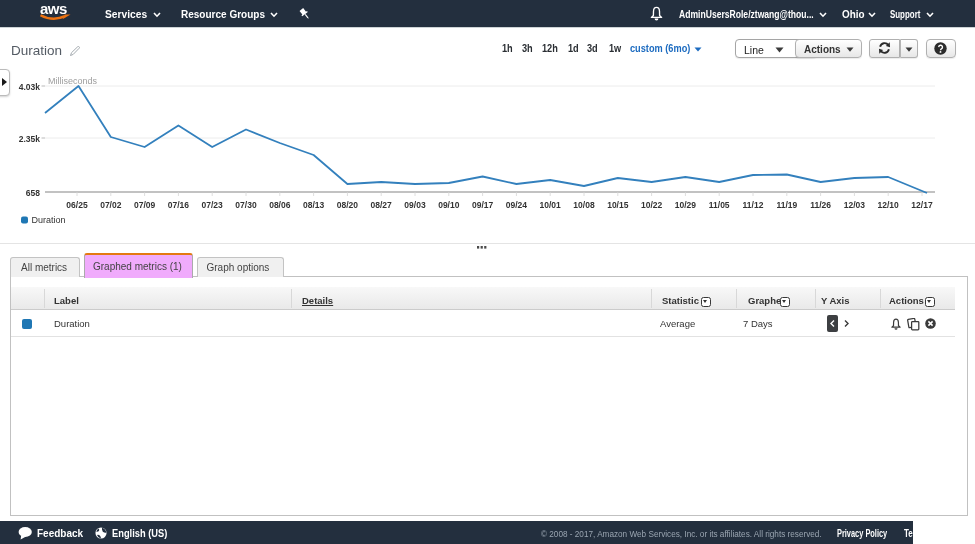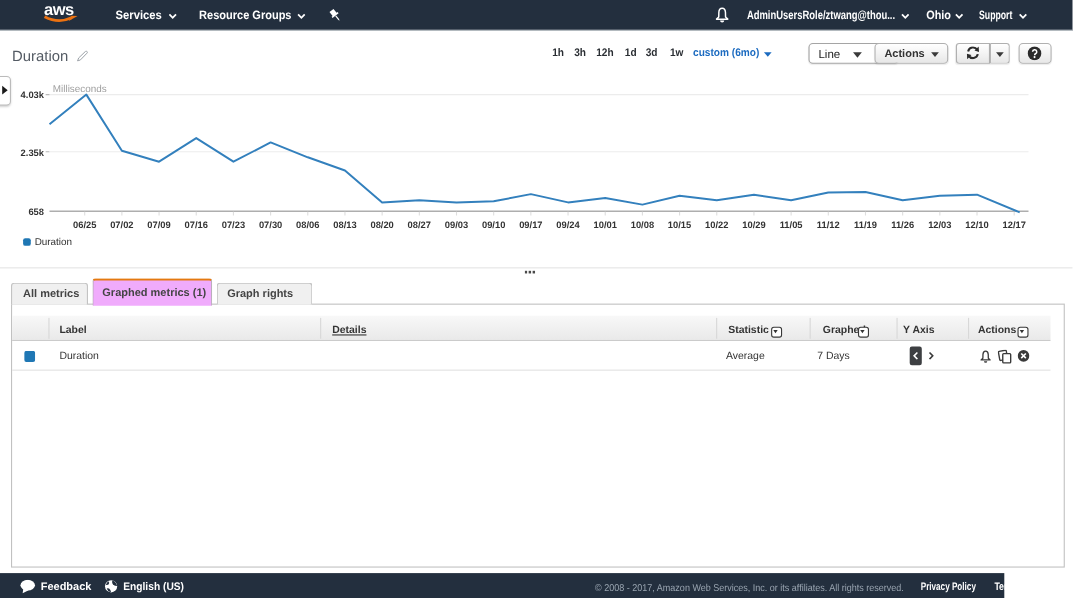--- a/index.html
+++ b/index.html
@@ -9,21 +9,21 @@
 #topnav { position:absolute; left:0; top:0; width:975px; height:28px; background:#232f3e; border-bottom:1px solid #cdd3d6; }
 #topnav .navitem { position:absolute; color:#fff; font-size:11px; font-weight:bold; top:7.5px; white-space:pre; transform-origin:0 0; }
 
 #title { position:absolute; left:11px; top:43px; font-size:13.5px; color:#545b64; }
 #ranges span.r { position:absolute; top:43px; font-size:10px; color:#2a2e33; font-weight:bold; transform-origin:0 0; transform:scaleX(.92); }
 
 .btn { position:absolute; top:38.5px; height:19.5px; border:1px solid #b0b0b0; border-radius:4px; background:linear-gradient(#ffffff,#e7e7e7); box-shadow:0 1px 1px rgba(0,0,0,.08); font-size:10px; color:#333; font-weight:bold; }
 
 #divline { position:absolute; left:0; top:243px; width:975px; height:1px; background:#e4e4e4; }
 
-.tab { position:absolute; z-index:3; height:20px; top:257px; background:#f0f0f0; border:1px solid #c3c3c3; border-bottom:none; border-radius:3px 3px 0 0; font-size:10px; font-weight:bold; color:#444; padding-top:4px; }
+.tab { position:absolute; z-index:3; height:20px; top:257px; background:#f0f0f0; border:1px solid #c3c3c3; border-bottom:none; border-radius:3px 3px 0 0; font-size:10px; font-weight:normal; color:#444; padding-top:4px; }
 #tab2 { top:253px; height:24.5px; background:#f0abfc; border-color:#ababab; border-top:2.5px solid #e47911; padding-top:6px; }
 
 #panel { position:absolute; left:10px; top:276px; width:958px; height:240px; background:#fff; border:1px solid #c1c1c1; }
 #thead { position:absolute; left:0px; top:10px; width:944px; height:23px; background:linear-gradient(#f8f8f8,#e9e9e9); border-bottom:1px solid #cbcbcb; }
 #thead .th { position:absolute; top:8px; font-size:9.5px; font-weight:bold; color:#333; }
 #thead .sep { position:absolute; top:2px; width:1px; height:19px; background:#d8d8d8; }
 #trow { position:absolute; left:0; top:33px; width:944px; height:27px; border-bottom:1px solid #e2e2e2; }
 #trow .td { position:absolute; top:8px; font-size:9.5px; color:#333; white-space:pre; }
 .infobox { position:absolute; width:10px; height:10px; border:1.5px solid #383838; border-radius:2.5px; background:#fff; }
 .infobox:after { content:""; position:absolute; left:1.1px; top:2.2px; width:0; height:0; border-left:2.8px solid transparent; border-right:2.8px solid transparent; border-top:3.8px solid #333; }
@@ -190,21 +190,21 @@
 
 <div id="divline"></div>
 <svg class="abs" style="left:477px; top:246px;" width="10" height="3" viewBox="0 0 10 3">
     <rect x="0" y="0" width="2.2" height="2.6" fill="#4a4a4a"></rect>
     <rect x="3.6" y="0" width="2.2" height="2.6" fill="#4a4a4a"></rect>
     <rect x="7.2" y="0" width="2.2" height="2.6" fill="#4a4a4a"></rect>
   </svg>
 
 <div class="tab" style="left:10px; width:70px; padding-left:10px;">All metrics</div>
 <div class="tab" id="tab2" style="left:84px; width:108.5px; padding-left:8px;">Graphed metrics (1)</div>
-<div class="tab" style="left:196.5px; width:87px; padding-left:9px;">Graph rights</div>
+<div class="tab" style="left:196.5px; width:87px; padding-left:9px;">Graph options</div>
 
 <div id="panel">
   <div id="thead">
     <span class="th" style="left:43px;">Label</span>
     <span class="th" style="left:291px;text-decoration:underline;">Details</span>
     <span class="th" style="left:651px;">Statistic</span>
       <span class="infobox" style="left:690px; top:10px;"></span>
     <span class="th" style="left:737px;">Graphed</span>
       <span class="infobox" style="left:769px; top:10px;"></span>
     <span class="th" style="left:810px;">Y Axis</span>

